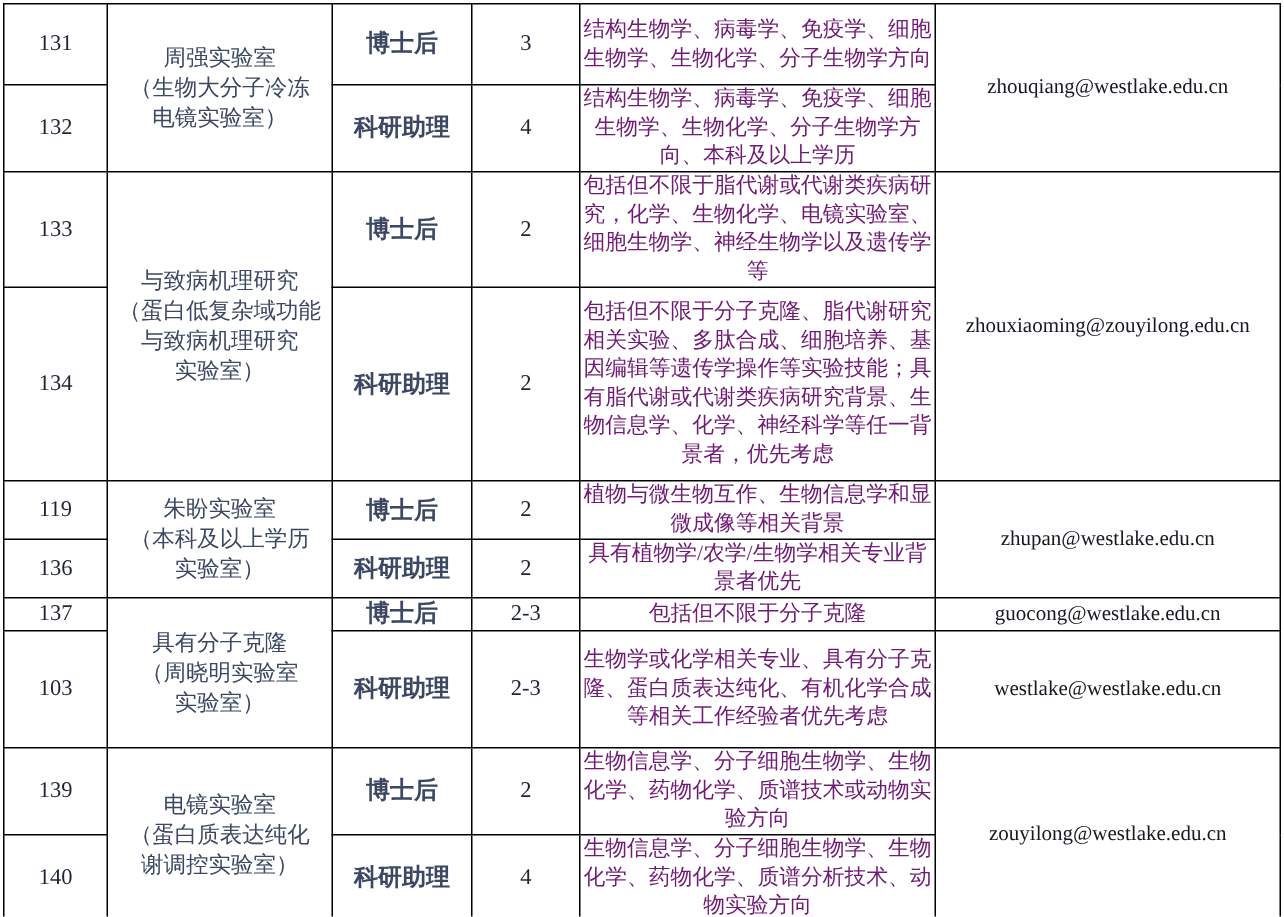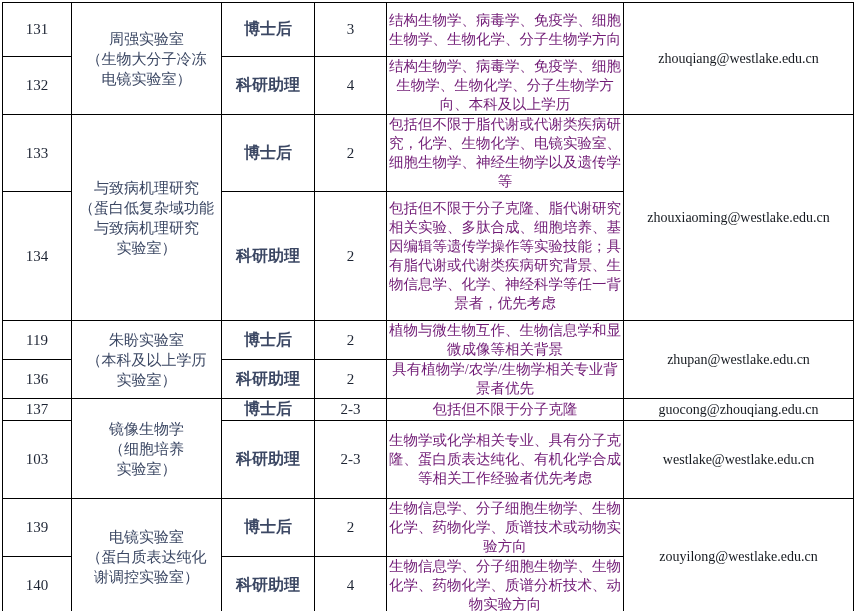--- a/index.html
+++ b/index.html
@@ -100,21 +100,21 @@
         <td class="c-id">133</td>
         <td class="c-lab" rowspan="2">
           <div>与致病机理研究</div>
           <div>（蛋白低复杂域功能</div>
           <div>与致病机理研究</div>
           <div>实验室）</div>
         </td>
         <td class="c-pos">博士后</td>
         <td class="c-cnt">2</td>
         <td class="c-req">包括但不限于脂代谢或代谢类疾病研究，化学、生物化学、电镜实验室、细胞生物学、神经生物学以及遗传学等</td>
-        <td class="c-mail" rowspan="2">zhouxiaoming@westlake.edu.cn</td>
+        <td class="c-mail" rowspan="2">zhouxiaoming@zouyilong.edu.cn</td>
       </tr>
       <tr style="height:129px">
         <td class="c-id">134</td>
         <td class="c-pos">科研助理</td>
         <td class="c-cnt">2</td>
         <td class="c-req">包括但不限于分子克隆、脂代谢研究相关实验、多肽合成、细胞培养、基因编辑等遗传学操作等实验技能；具有脂代谢或代谢类疾病研究背景、生物信息学、化学、神经科学等任一背景者，优先考虑</td>
       </tr>
 
       <tr style="height:34px">
         <td class="c-id">119</td>
@@ -131,28 +131,28 @@
       <tr style="height:39px">
         <td class="c-id">136</td>
         <td class="c-pos">科研助理</td>
         <td class="c-cnt">2</td>
         <td class="c-req">具有植物学/农学/生物学相关专业背景者优先</td>
       </tr>
 
       <tr style="height:22px">
         <td class="c-id">137</td>
         <td class="c-lab" rowspan="2">
-          <div>镜像生物学</div>
-          <div>（细胞培养</div>
+          <div>具有分子克隆</div>
+          <div>（周晓明实验室</div>
           <div>实验室）</div>
         </td>
         <td class="c-pos">博士后</td>
         <td class="c-cnt">2-3</td>
         <td class="c-req">包括但不限于分子克隆</td>
-        <td class="c-mail">guocong@zhouqiang.edu.cn</td>
+        <td class="c-mail">guocong@westlake.edu.cn</td>
       </tr>
       <tr style="height:78px">
         <td class="c-id">103</td>
         <td class="c-pos">科研助理</td>
         <td class="c-cnt">2-3</td>
         <td class="c-req">生物学或化学相关专业、具有分子克隆、蛋白质表达纯化、有机化学合成等相关工作经验者优先考虑</td>
         <td class="c-mail">westlake@westlake.edu.cn</td>
       </tr>
 
       <tr style="height:54px">

